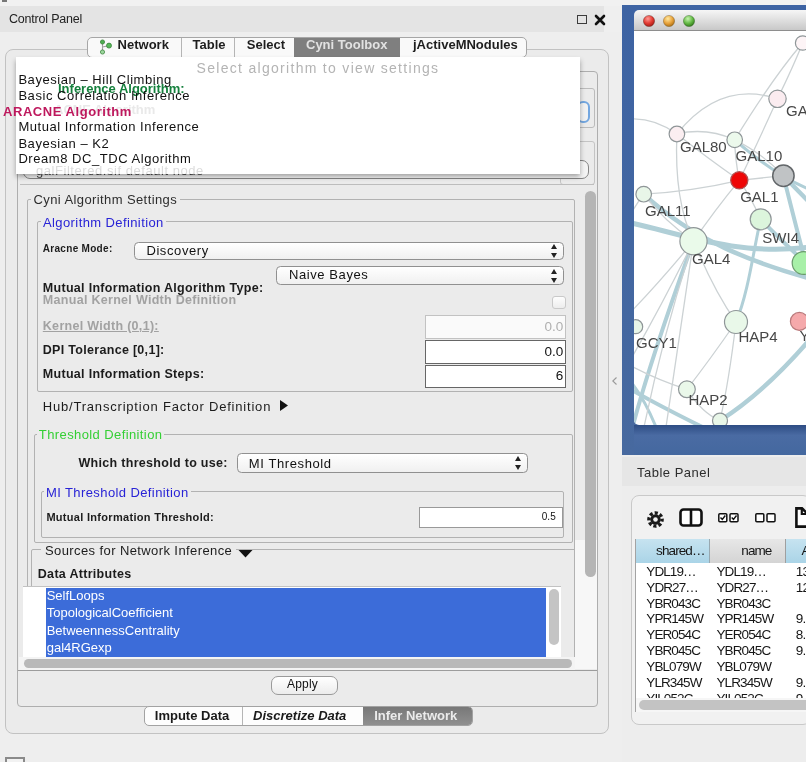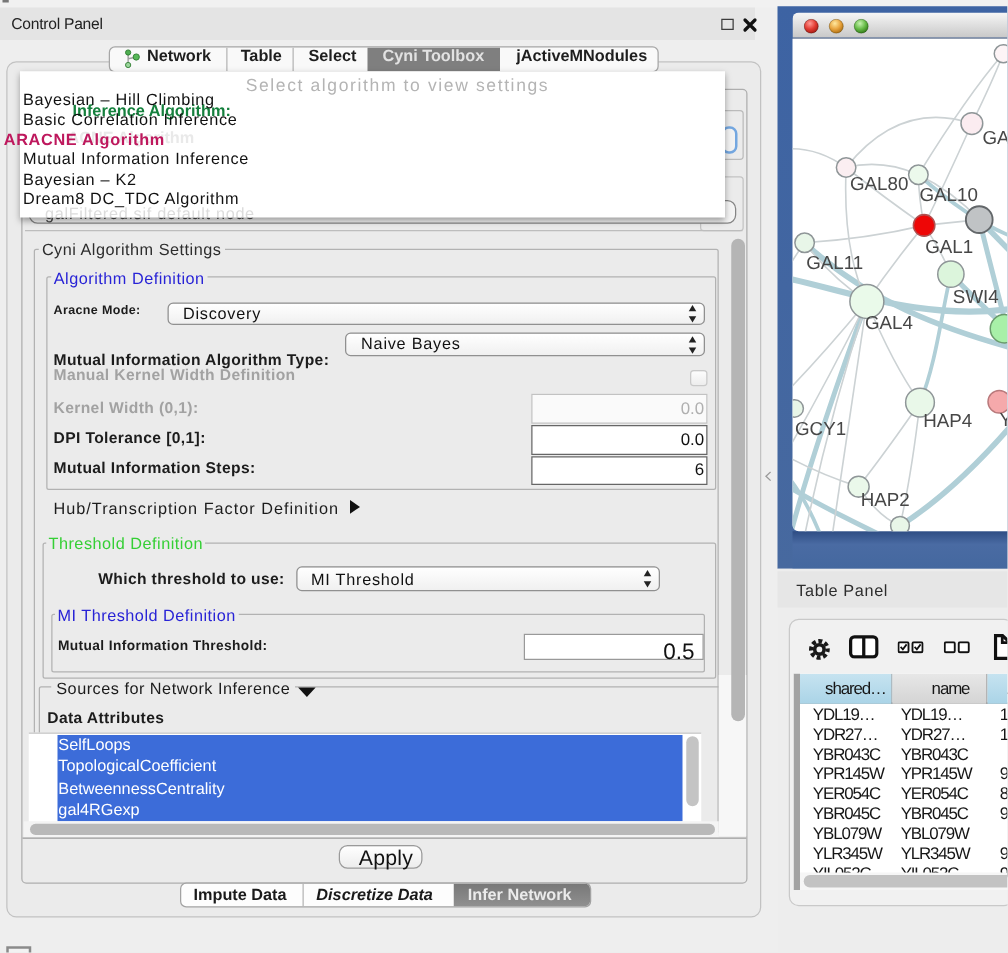--- a/index.html
+++ b/index.html
@@ -66,21 +66,21 @@
 <div class="lbl" style="left:146.4px;top:244px;font-size:13px;letter-spacing:0.6px;color:#111;">Discovery</div>
 
 <div class="lbl b" style="left:42.8px;top:268.9px;font-size:12.5px;letter-spacing:0.3px;color:#1c1c1c;margin-top:13px;">Mutual Information Algorithm Type:</div>
 <div class="a combo" style="left:275.6px;top:266.2px;width:288.9px;height:19px;"></div>
 <div class="a stp" style="left:550px;top:268.7px;"></div>
 <div class="lbl" style="left:288.9px;top:268.4px;font-size:13px;letter-spacing:0.6px;color:#111;">Naive Bayes</div>
 
 <div class="lbl b" style="left:42.8px;top:294px;font-size:12.5px;letter-spacing:0.3px;color:#a2a2a2;">Manual Kernel Width Definition</div>
 <div class="a" style="left:551.5px;top:295.5px;width:14px;height:13.5px;border:1px solid #c9c9c9;border-radius:3px;background:linear-gradient(#fdfdfd,#ededed);"></div>
 
-<div class="lbl b" style="left:42.8px;top:319.7px;font-size:12.5px;letter-spacing:0.3px;color:#a2a2a2;">Kernel Width (0,1):</div>
+<div class="lbl b" style="left:42.8px;top:319.7px;font-size:12.5px;letter-spacing:0.3px;color:#a2a2a2;text-decoration:underline;">Kernel Width (0,1):</div>
 <div class="a" style="left:424.6px;top:315.2px;width:141px;height:23.6px;border:1px solid #c2c2c2;background:#fafafa;"></div>
 <div class="lbl" style="right:242.7px;top:320.2px;font-size:13.5px;color:#b0b0b0;">0.0</div>
 
 <div class="lbl b" style="left:42.8px;top:344.2px;font-size:12.5px;letter-spacing:0.3px;color:#1c1c1c;">DPI Tolerance [0,1]:</div>
 <div class="a" style="left:424.6px;top:340.2px;width:141px;height:23.6px;border:1.5px solid #666;background:#fff;"></div>
 <div class="lbl" style="right:242.7px;top:345px;font-size:13.5px;color:#111;">0.0</div>
 
 <div class="lbl b" style="left:42.8px;top:368.2px;font-size:12.5px;letter-spacing:0.3px;color:#1c1c1c;">Mutual Information Steps:</div>
 <div class="a" style="left:424.6px;top:365.4px;width:141px;height:22.4px;border:1.5px solid #666;background:#fff;"></div>
 <div class="lbl" style="right:242.7px;top:368.6px;font-size:13.5px;color:#111;">6</div>
@@ -96,21 +96,21 @@
 <div class="lbl b" style="left:78.5px;top:457.1px;font-size:12.5px;letter-spacing:0.3px;color:#1c1c1c;">Which threshold to use:</div>
 <div class="a combo" style="left:236.8px;top:453.2px;width:291px;height:19.7px;"></div>
 <div class="a stp" style="left:514px;top:456px;"></div>
 <div class="lbl" style="left:248.8px;top:456.6px;font-size:13px;letter-spacing:0.6px;color:#111;">MI Threshold</div>
 
 <div class="a" style="left:40.7px;top:491px;width:523px;height:47px;border:1px solid #b2b2b2;border-radius:2px;"></div>
 <div class="lbl" style="left:44px;top:485.7px;font-size:13px;letter-spacing:0.4px;color:#2823d6;background:#ebebeb;padding:0 2px;">MI Threshold Definition</div>
 
 <div class="lbl b" style="left:46.4px;top:512px;font-size:11px;letter-spacing:0.3px;color:#1c1c1c;text-align:right;">Mutual Information Threshold:</div>
 <div class="a" style="left:418.9px;top:506.8px;width:143.8px;height:21px;border:1.5px solid #999;background:#fff;"></div>
-<div class="lbl" style="right:250.3px;top:511.6px;font-size:18px;color:#111;">0.5</div>
+<div class="lbl" style="right:250.3px;top:511.6px;font-size:10px;color:#111;">0.5</div>
 
 <div class="a" style="left:30.7px;top:549px;width:546px;height:117px;border:1px solid #b2b2b2;border-radius:2px;"></div>
 <div class="lbl" style="left:41px;top:543.5px;font-size:13px;letter-spacing:0.4px;color:#1c1c1c;background:#ebebeb;padding:0 4px;">Sources for Network Inference</div>
 <svg class="a" style="left:238px;top:549px;" width="15" height="9" viewBox="0 0 15 9">
     <path d="M0.5 1 L14.5 1 L7.5 8.5 Z" fill="#111"></path>
   </svg>
 
 <div class="lbl b" style="left:37.8px;top:567.6px;font-size:12.5px;letter-spacing:0.3px;color:#1c1c1c;">Data Attributes</div>
 
 <div class="a" style="left:22.8px;top:586px;width:538px;height:71.5px;background:#fff;border-top:1px solid #c2c2c2;"></div>
@@ -123,21 +123,21 @@
 <div class="a" style="left:549px;top:589px;width:10px;height:55.5px;background:#c4c4c4;border-radius:5px;"></div>
 
 <div class="a" style="left:19px;top:656.5px;width:555.5px;height:13px;background:#f4f4f4;"></div>
 <div class="a" style="left:24px;top:658.5px;width:548px;height:9px;background:#b9b9b9;border-radius:4.5px;"></div>
 <div class="a" style="left:18px;top:669.5px;width:579px;height:1px;background:#9c9c9c;"></div>
 
 <div class="a" style="left:574.5px;top:540px;width:22px;height:129px;background:#f7f7f7;"></div>
 <div class="a" style="left:584.5px;top:191px;width:11px;height:386px;background:#b5b5b5;border-radius:5.5px;"></div>
 
 <div class="a" style="left:270.6px;top:675.6px;width:67px;height:19.2px;background:linear-gradient(#ffffff,#ececec);border:1px solid #9a9a9a;border-radius:7px;"></div>
-<div class="lbl" style="left:287px;top:678.3px;font-size:17px;letter-spacing:0.2px;color:#111;">Apply</div>
+<div class="lbl" style="left:287px;top:678.3px;font-size:12px;letter-spacing:0.2px;color:#111;">Apply</div>
 
 <div class="a" style="left:144.2px;top:706.4px;width:329px;height:19.8px;background:#fdfdfd;border:1px solid #a2a2a2;border-radius:5px;overflow:hidden;">
   <div class="a" style="left:97.3px;top:0;width:1px;height:20px;background:#b5b5b5;"></div>
   <div class="a" style="left:217.6px;top:0;width:112px;height:20px;background:linear-gradient(#787878,#929292);"></div>
 </div>
 <div class="lbl b" style="left:154.8px;top:709.3px;font-size:13px;color:#1a1a1a;">Impute Data</div>
 <div class="lbl b" style="left:253.1px;top:709.3px;font-size:13px;color:#1a1a1a;font-style:italic;">Discretize Data</div>
 <div class="lbl b" style="left:374.2px;top:709.3px;font-size:13px;color:#ebebeb;">Infer Network</div>
 
 <div class="a" style="left:5px;top:757px;width:20px;height:8px;border:2px solid #8a8a8a;background:#f2f2f2;"></div>
@@ -286,21 +286,21 @@
 </svg>
 <svg class="a" style="left:755px;top:512.5px;" width="21" height="10" viewBox="0 0 21 10">
   <rect x="0.8" y="0.8" width="8" height="8" rx="1" fill="#fff" stroke="#111" stroke-width="1.5"></rect>
   <rect x="12" y="0.8" width="8" height="8" rx="1" fill="#fff" stroke="#111" stroke-width="1.5"></rect>
 </svg>
 <svg class="a" style="left:795px;top:507px;" width="11" height="21" viewBox="0 0 11 21">
   <path d="M1.4 1.4 L7 1.4 L12.5 6.6 L12.5 19.6 L1.4 19.6 Z" fill="#fff" stroke="#111" stroke-width="2.6"></path>
   <path d="M6.8 1.4 L6.8 7 L12.5 7" stroke="#111" stroke-width="2.2" fill="none"></path>
 </svg>
 
-<div class="a" style="left:634.5px;top:538.5px;width:171.5px;height:173px;background:#fff;border-left:5px solid #a3a3a3;overflow:hidden;">
+<div class="a" style="left:634.5px;top:538.5px;width:171.5px;height:173px;background:#fff;border-left:1px solid #a3a3a3;overflow:hidden;">
 
   <div class="a" style="left:0;top:0;width:172px;height:24px;border-bottom:1.5px solid #8e8e8e;">
     <div class="a" style="left:0;top:0;width:74px;height:24px;background:linear-gradient(#c6e3f0,#aad4e7);border-right:1px solid #98a8b0;"></div>
     <div class="a" style="left:74px;top:0;width:76px;height:24px;background:linear-gradient(#e7e7e7,#d4d4d4);border-right:1px solid #9f9f9f;"></div>
     <div class="a" style="left:150px;top:0;width:22px;height:24px;background:linear-gradient(#c6e3f0,#aad4e7);"></div>
     <div class="lbl t" style="left:20.6px;top:5px;">shared…</div>
     <div class="lbl t" style="left:105.8px;top:5px;">name</div>
     <div class="lbl t" style="left:166px;top:5px;">A</div>
   </div>
 

